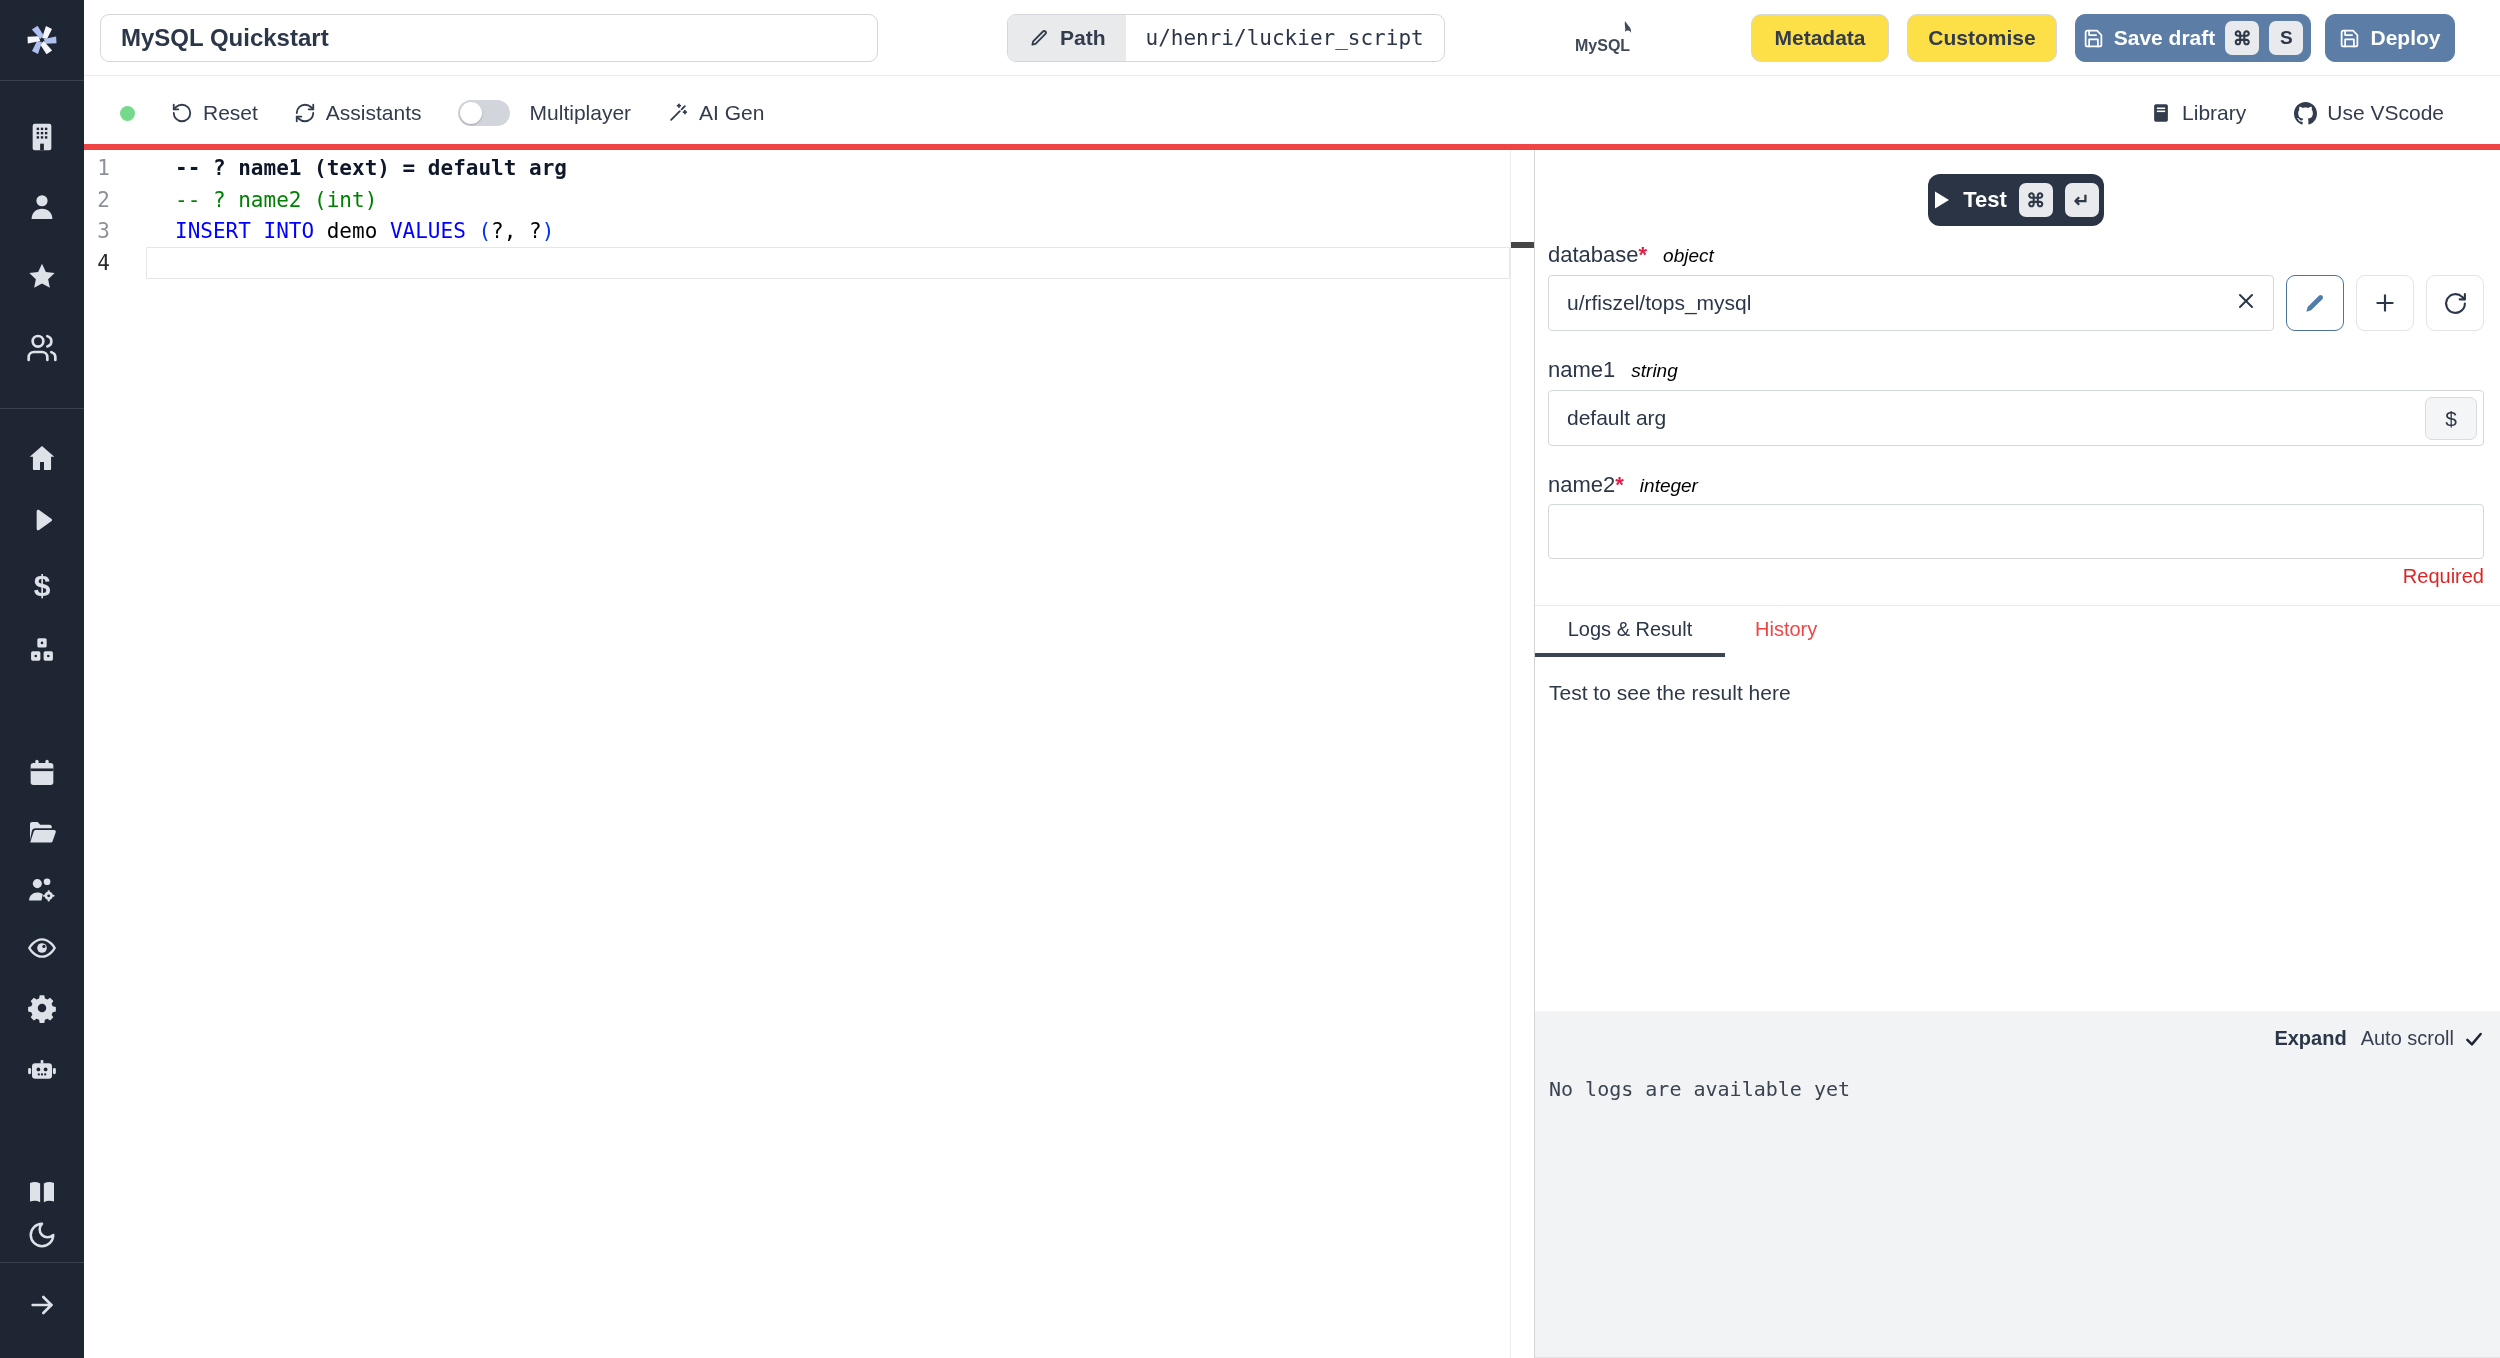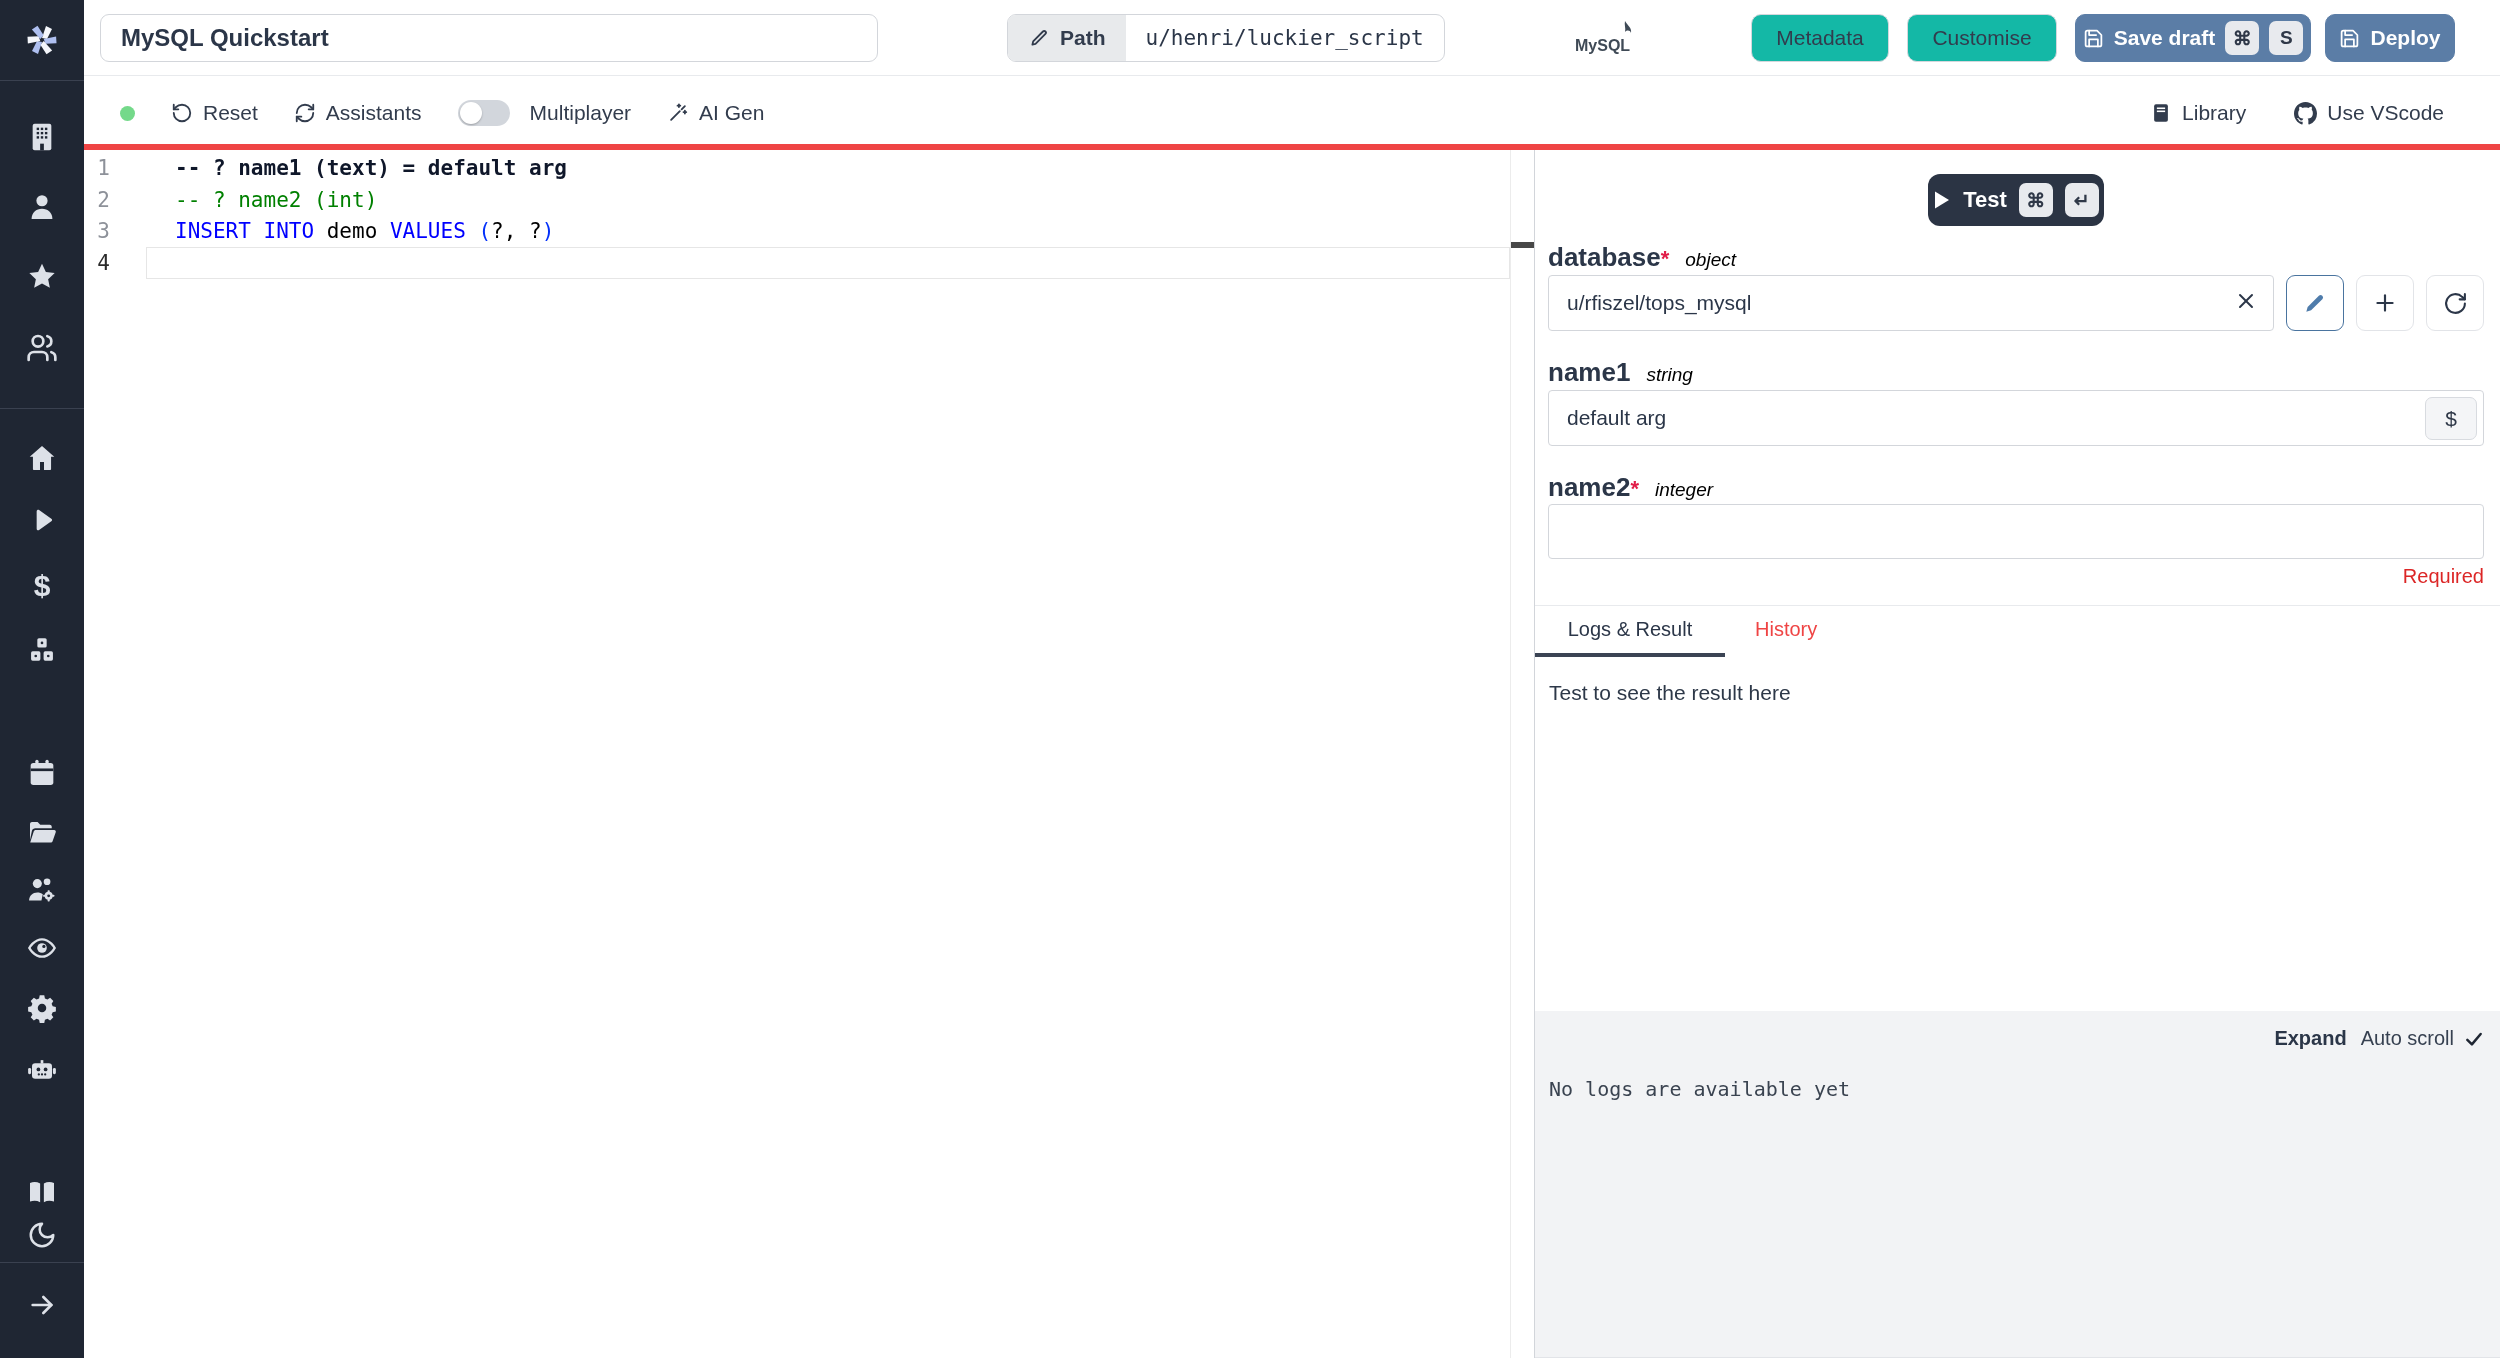--- a/index.html
+++ b/index.html
@@ -13,21 +13,21 @@
   .side-div { position:absolute; left:0; width:84px; height:0; border-top:1px solid #3a4150; }
   .glyph-dollar { font-size:30px; font-weight:bold; color:#dde1e8; }
 
   
   #topbar { position:absolute; left:84px; top:0; right:0; height:76px; background:#fff; border-bottom:1px solid #e8eaed; }
   #title-input { position:absolute; left:16px; top:14px; width:778px; height:48px; border:1px solid #d3d6db; border-radius:9px; font-family:"Liberation Sans",sans-serif; font-size:24px; font-weight:bold; color:#2b3648; padding:0 20px; outline:none; }
   #path-group { position:absolute; left:923px; top:14px; height:48px; display:flex; align-items:stretch; border:1px solid #d3d6db; border-radius:9px; overflow:hidden; cursor:pointer; background:#fff; }
   #path-label-seg { display:flex; align-items:center; gap:10px; background:#e8eaec; padding:0 20px; font-size:21px; font-weight:600; color:#323c4d; }
   #path-value-seg { display:flex; align-items:center; padding:0 20px; font-family:"DejaVu Sans Mono",monospace; font-size:21px; color:#2b3648; }
   #mysql-logo { position:absolute; left:1481px; top:17px; width:76px; height:44px; }
-  .btn { display:flex; align-items:center; justify-content:center; gap:10px; height:48px; border:1px solid #d4d7dc; border-radius:10px; background:#14b8a6; font-size:21px; font-weight:400; color:#323c4d; cursor:pointer; }
+  .btn { display:flex; align-items:center; justify-content:center; gap:10px; height:48px; border:1px solid #d4d7dc; border-radius:10px; background:#fde047; font-size:21px; font-weight:700; color:#323c4d; cursor:pointer; }
   .btn-primary { background:#5b7da6; border-color:#5b7da6; color:#fff; font-weight:700; }
   .key { display:flex; align-items:center; justify-content:center; min-width:34px; height:34px; padding:0 6px; background:#e8eaee; border-radius:7px; font-size:19px; font-weight:600; color:#2f3848; }
 
   
   #toolbar { position:absolute; left:84px; top:76px; right:0; height:74px; background:#fff; border-bottom:6px solid #ef4444; }
   #toolbar-left { position:absolute; left:36px; top:0; height:74px; display:flex; align-items:center; gap:36px; }
   #toolbar-right { position:absolute; right:56px; top:0; height:74px; display:flex; align-items:center; gap:48px; }
   .tool-item { display:flex; align-items:center; gap:10px; font-size:21px; font-weight:500; color:#323c4d; cursor:pointer; }
   #status-dot { width:15px; height:15px; border-radius:50%; }
   #mp-toggle { width:52px; height:26px; border-radius:13px; background:#d2d6dc; position:relative; cursor:pointer; }
@@ -41,21 +41,21 @@
   .ed-code { font-family:"DejaVu Sans Mono",monospace; font-size:21px; white-space:pre; margin-left:41px; }
   #cur-line-box { position:absolute; left:62px; top:97px; width:1364px; height:32px; border:1.5px solid #e6e6e6; }
   #overview-ruler { position:absolute; left:1426px; top:0; width:24px; bottom:0; border-left:1px solid #ececec; }
   #ruler-cursor { position:absolute; left:0; top:92px; width:24px; height:6px; background:#474747; }
 
   
   #panel { position:absolute; left:1534px; top:150px; right:0; bottom:0; background:#fff; border-left:1px solid #d2d5da; display:flex; flex-direction:column; }
   #panel-form { padding:12px 16px 0 13px; }
   #test-btn { margin:12px auto 0; display:flex; align-items:center; justify-content:center; gap:12px; width:176px; height:52px; background:#2b3444; border-radius:12px; color:#fff; font-size:22px; font-weight:700; cursor:pointer; }
   .field-label-row { display:flex; align-items:baseline; margin-top:26px; height:27px; }
-  .field-name { font-size:26px; font-weight:bold; color:#2b3648; }
+  .field-name { font-size:22px; font-weight:normal; color:#2b3648; }
   .req-star { color:#e11d48; font-weight:bold; font-size:22px; }
   .field-type { font-style:italic; font-size:19px; color:#000000; margin-left:16px; }
   .text-input { width:100%; height:56px; border:1px solid #d3d6db; border-radius:4px; font-family:"Liberation Sans",sans-serif; font-size:21px; color:#2b3648; padding:0 18px; outline:none; }
   #db-row { display:flex; gap:12px; margin-top:6px; align-items:center; }
   #db-input-wrap { position:relative; flex:1; }
   .sq-btn { width:58px; height:56px; flex:0 0 58px; display:flex; align-items:center; justify-content:center; background:#fff; border:1px solid #e2e4e8; border-radius:9px; cursor:pointer; }
   .sq-btn.pencil { border:1.5px solid #4a749f; }
   #clear-x { position:absolute; right:16px; top:14px; cursor:pointer; }
   #name1-wrap { position:relative; margin-top:6px; }
   #dollar-btn { position:absolute; right:7px; top:7px; width:52px; height:43px; display:flex; align-items:center; justify-content:center; background:#f4f5f7; border:1px solid #d8dbe0; border-radius:7px; font-size:21px; color:#2f3848; cursor:pointer; }

